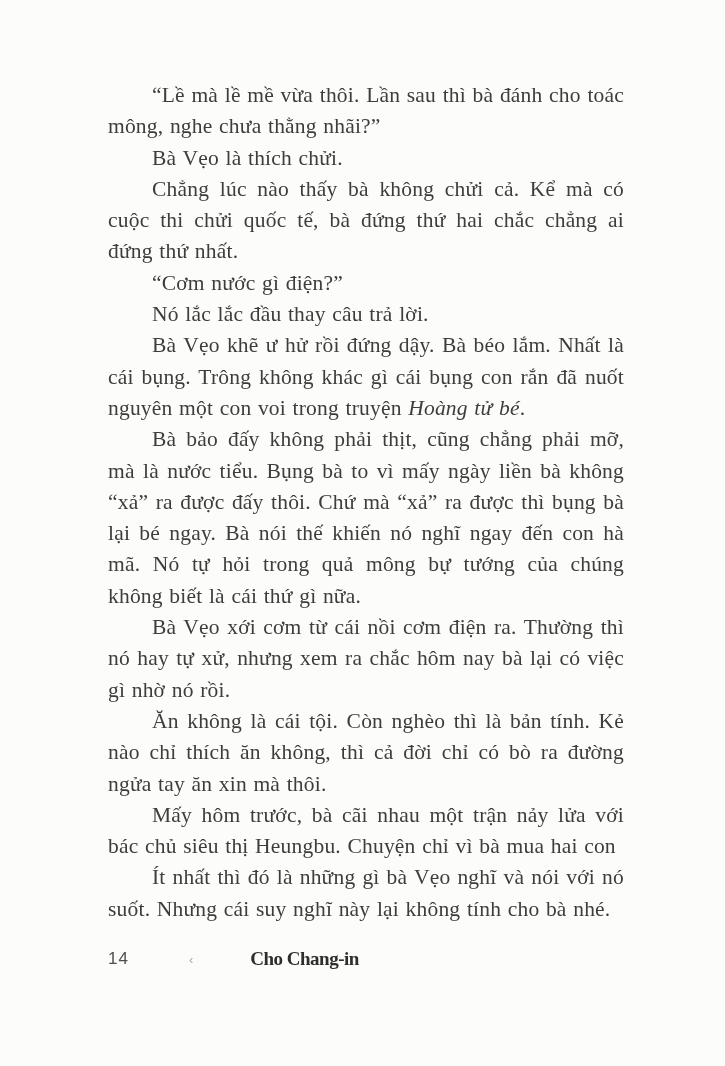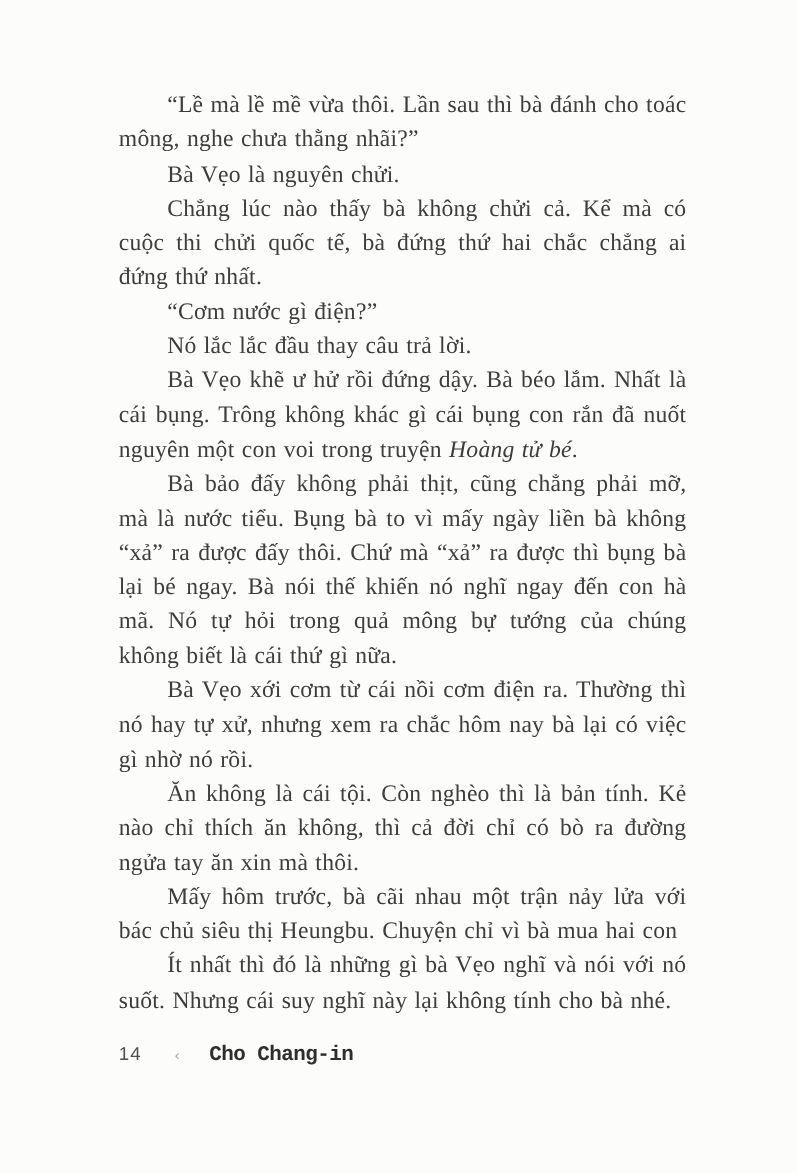--- a/index.html
+++ b/index.html
@@ -35,50 +35,51 @@
   }
   .body-text p em {
   }
   .page-footer {
     position: absolute;
     left: 108px;
     top: 948px;
     width: 516px;
     display: flex;
     align-items: center;
+    gap: 30px;
   }
   .page-number {
     font-family: "Liberation Sans", "DejaVu Sans", sans-serif;
     font-size: 17px;
     color: #4f4f4f;
     letter-spacing: 1px;
   }
   .footer-separator {
     font-family: "Liberation Sans", "DejaVu Sans", sans-serif;
     font-size: 13px;
     color: #a9a9a9;
     margin-left: 30px;
   }
   .author-name {
-    font-family: Liberation Mono, monospace;
+    font-family: Liberation Serif, serif;
     font-weight: bold;
     font-size: 19px;
     color: #2e2e2e;
     margin-left: 27px;
     letter-spacing: -0.5px;
   }
 </style>
 </head>
 <body>
 
 <div class="book-page">
 
   <div class="body-text">
       <p><span>“Lề mà lề mề vừa thôi. Lần sau thì bà đánh cho toác mông, nghe chưa thằng nhãi?”</span></p>
-      <p><span>Bà Vẹo là nguyên chửi.</span></p>
+      <p><span>Bà Vẹo là thích chửi.</span></p>
       <p><span>Chẳng lúc nào thấy bà không chửi cả. Kể mà có cuộc thi chửi quốc tế, bà đứng thứ hai chắc chẳng ai đứng thứ nhất.</span></p>
       <p><span>“Cơm nước gì điện?”</span></p>
       <p><span>Nó lắc lắc đầu thay câu trả lời.</span></p>
       <p><span>Bà Vẹo khẽ ư hử rồi đứng dậy. Bà béo lắm. Nhất là cái bụng. Trông không khác gì cái bụng con rắn đã nuốt nguyên một con voi trong truyện </span><em>Hoàng tử bé</em><span>.</span></p>
       <p><span>Bà bảo đấy không phải thịt, cũng chẳng phải mỡ, mà là nước tiểu. Bụng bà to vì mấy ngày liền bà không “xả” ra được đấy thôi. Chứ mà “xả” ra được thì bụng bà lại bé ngay. Bà nói thế khiến nó nghĩ ngay đến con hà mã. Nó tự hỏi trong quả mông bự tướng của chúng không biết là cái thứ gì nữa.</span></p>
       <p><span>Bà Vẹo xới cơm từ cái nồi cơm điện ra. Thường thì nó hay tự xử, nhưng xem ra chắc hôm nay bà lại có việc gì nhờ nó rồi.</span></p>
       <p><span>Ăn không là cái tội. Còn nghèo thì là bản tính. Kẻ nào chỉ thích ăn không, thì cả đời chỉ có bò ra đường ngửa tay ăn xin mà thôi.</span></p>
       <p><span>Mấy hôm trước, bà cãi nhau một trận nảy lửa với bác chủ siêu thị Heungbu. Chuyện chỉ vì bà mua hai con</span></p>
       <p><span>Ít nhất thì đó là những gì bà Vẹo nghĩ và nói với nó suốt. Nhưng cái suy nghĩ này lại không tính cho bà nhé.</span></p>
     </div>

